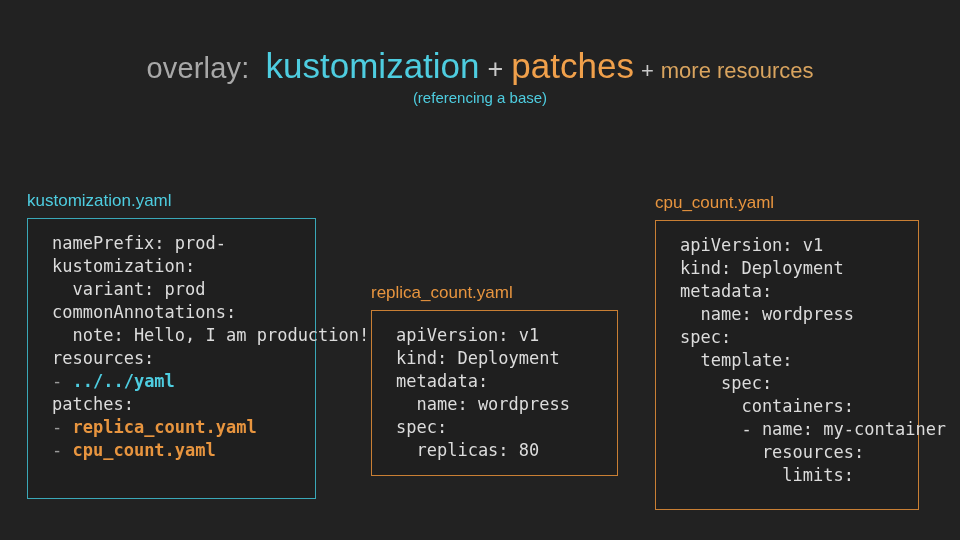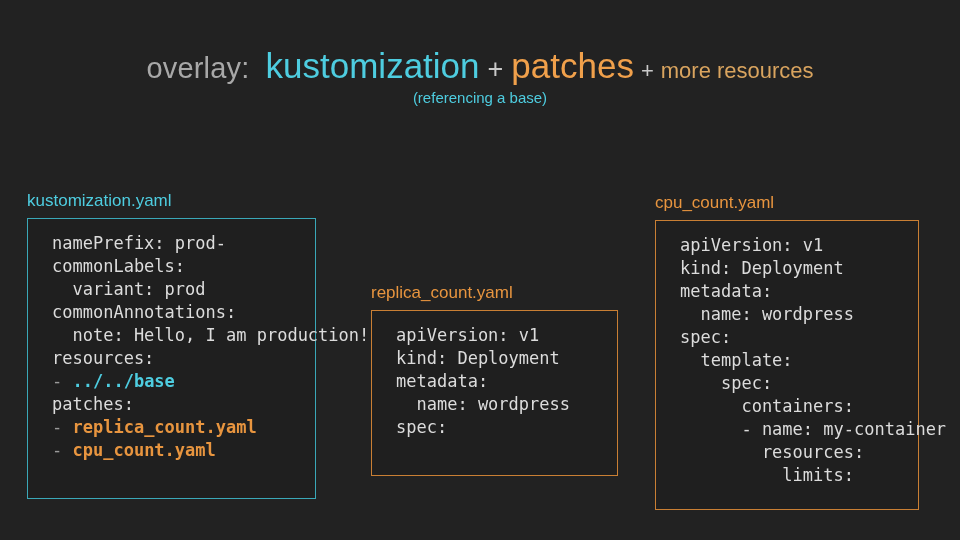--- a/index.html
+++ b/index.html
@@ -116,40 +116,41 @@
   <div id="heading-line">
     <span class="h-overlay">overlay:</span><span class="h-gap"></span><span class="h-kust">kustomization</span><span class="h-plus">+</span><span class="h-patches">patches</span><span class="h-plus2">+</span><span class="h-more">more resources</span>
   </div>
   <div id="heading-sub">(referencing a base)</div>
 </div>
 
 <div class="panel" id="panel-kustomization">
   <div class="panel-title cyan">kustomization.yaml</div>
   <div class="code-box">
       <div class="code-line"><span>namePrefix: prod-</span></div>
-      <div class="code-line"><span>commonLabels:</span></div>
+      <div class="code-line"><span>kustomization:</span></div>
       <div class="code-line"><span>  variant: prod</span></div>
       <div class="code-line"><span>commonAnnotations:</span></div>
       <div class="code-line"><span>  note: Hello, I am production!</span></div>
       <div class="code-line"><span>resources:</span></div>
-      <div class="code-line"><span class="tok-dash">- </span><span class="tok-cyan">../../base</span></div>
+      <div class="code-line"><span class="tok-dash">- </span><span class="tok-cyan">../../yaml</span></div>
       <div class="code-line"><span>patches:</span></div>
       <div class="code-line"><span class="tok-dash">- </span><span class="tok-orng">replica_count.yaml</span></div>
       <div class="code-line"><span class="tok-dash">- </span><span class="tok-orng">cpu_count.yaml</span></div>
     </div>
 </div>
 
 <div class="panel" id="panel-replica">
   <div class="panel-title orange">replica_count.yaml</div>
   <div class="code-box orange">
       <div class="code-line"><span>apiVersion: v1</span></div>
       <div class="code-line"><span>kind: Deployment</span></div>
       <div class="code-line"><span>metadata:</span></div>
       <div class="code-line"><span>  name: wordpress</span></div>
       <div class="code-line"><span>spec:</span></div>
+      <div class="code-line"><span>  replicas: 80</span></div>
     </div>
 </div>
 
 <div class="panel" id="panel-cpu">
   <div class="panel-title orange">cpu_count.yaml</div>
   <div class="code-box orange">
       <div class="code-line"><span>apiVersion: v1</span></div>
       <div class="code-line"><span>kind: Deployment</span></div>
       <div class="code-line"><span>metadata:</span></div>
       <div class="code-line"><span>  name: wordpress</span></div>

